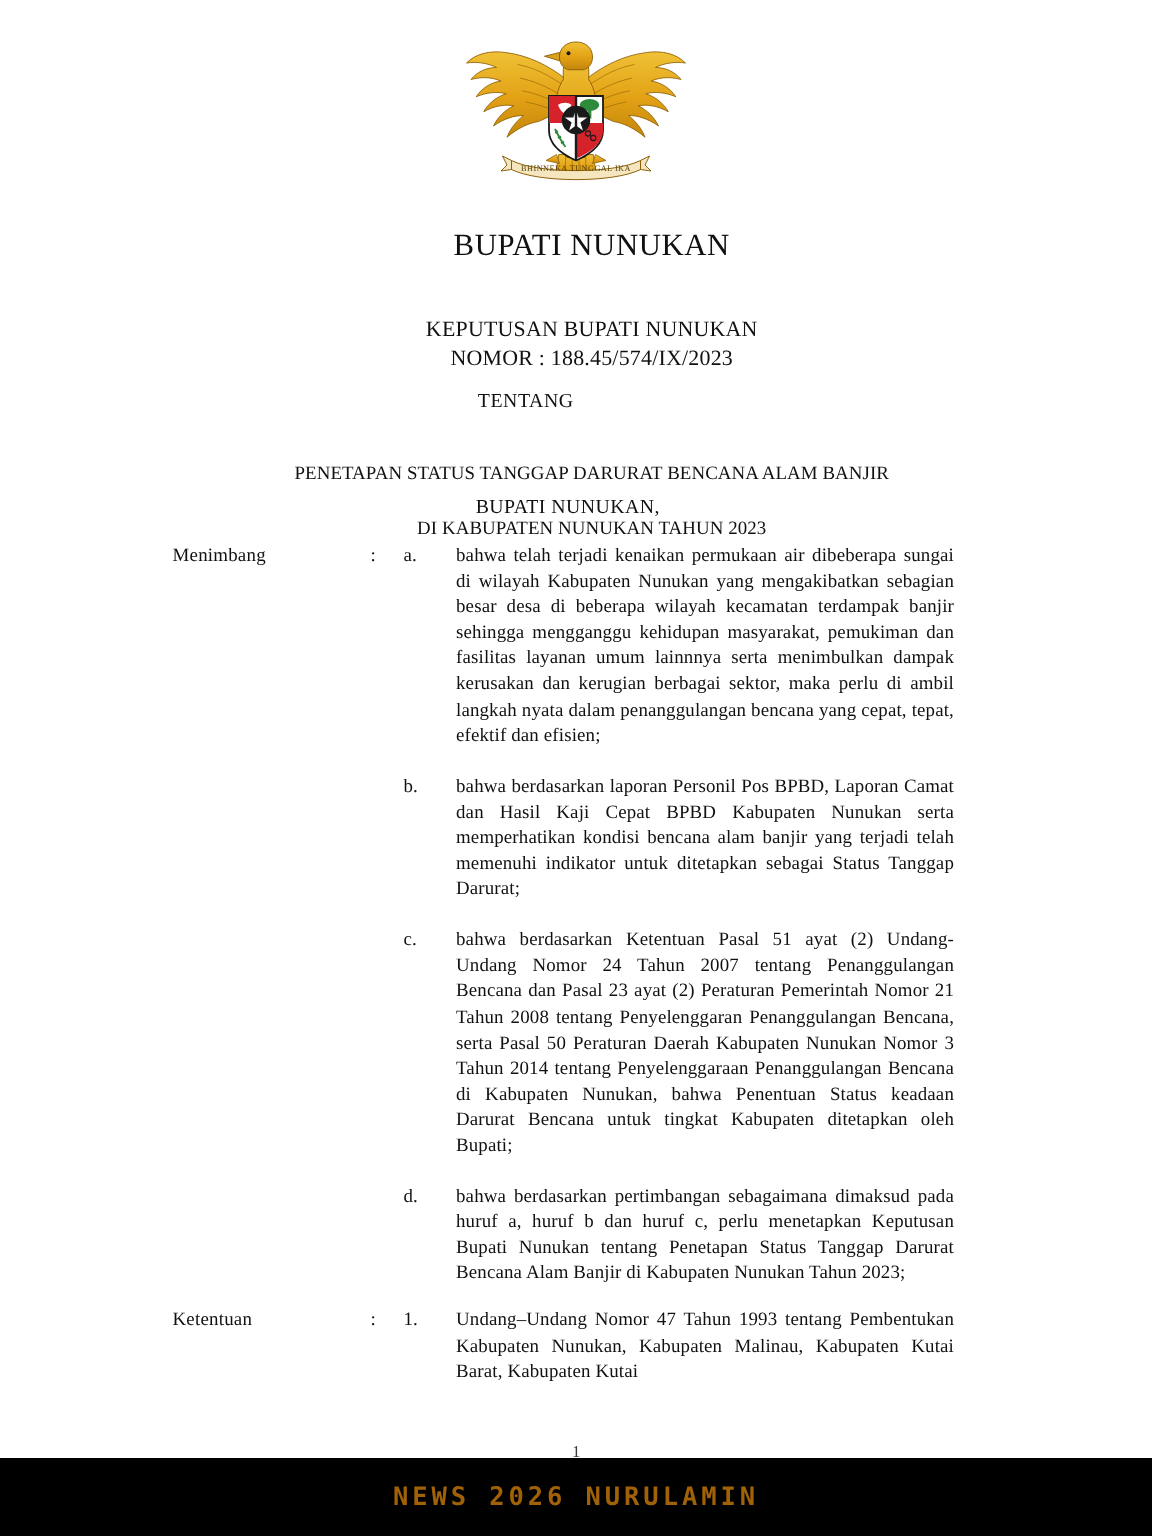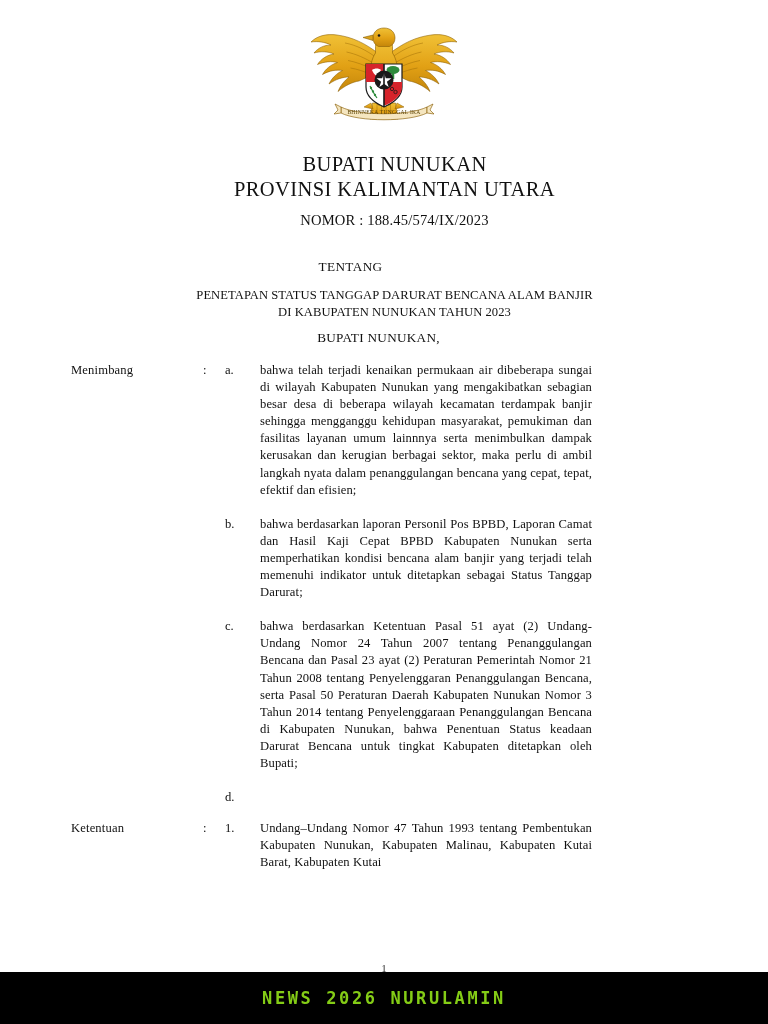--- a/index.html
+++ b/index.html
@@ -54,39 +54,39 @@
     letter-spacing: 0.4px;
     margin: 0;
   }
 
   .subject {
     font-size: 12.6px;
     letter-spacing: 0.05px;
     line-height: 1.33;
     margin: 0;
   }
-  .subject .ln { display: block; }
+  .subject .ln { display: block; margin-top: 20px; }
 
   .office-line {
     font-size: 13.2px;
     letter-spacing: 0.3px;
     margin: 0;
   }
 
   
   .clauses {
     position: absolute;
     left: 0; top: 362px;
     width: 768px;
   }
   .clause-row {
     display: flex;
     align-items: flex-start;
     width: 768px;
-    padding-left: 71px;
+    padding-left: 115px;
   }
   .clause-label {
     width: 132px;
     flex: 0 0 132px;
     font-size: 12.6px;
     line-height: 17.1px;
     letter-spacing: 0.15px;
   }
   .clause-colon {
     width: 22px;
@@ -130,21 +130,21 @@
     left: 0; bottom: 0;
     width: 768px;
     height: 52px;
     background: #000000;
     display: flex;
     align-items: center;
     justify-content: center;
   }
   .banner-text {
     font-family: "DejaVu Sans Mono", "Liberation Mono", monospace;
-    color: #84cc16;
+    color: #a16207;
     font-size: 17px;
     letter-spacing: 2.6px;
     font-weight: 700;
   }
 </style>
 </head>
 <body>
 
 <div class="page">
 
@@ -226,26 +226,26 @@
         <path d="M74 178 L62 172 L68 184 L60 192 L74 190 Z" fill="#F5E6C0" stroke="#8A5E05" stroke-width="1.3"></path>
         <path d="M246 178 L258 172 L252 184 L260 192 L246 190 Z" fill="#F5E6C0" stroke="#8A5E05" stroke-width="1.3"></path>
         <text x="160" y="192" text-anchor="middle" font-family="Liberation Serif, serif" font-size="11" fill="#5A4206" letter-spacing="0.6">BHINNEKA TUNGGAL IKA</text>
       </g>
     </svg>
   </div>
 
   <div class="center-block" style="position:absolute; top:152px; left:0; width:768px;">
     <div class="title-main">
       <span class="ln">BUPATI NUNUKAN</span>
-      <span class="ln">PROVINSI KALIMANTAN UTARA</span>
     </div>
   </div>
 
   <div class="center-block" style="position:absolute; top:211px; left:0; width:768px;">
     <div class="subtitle-1">
+      <span class="ln">KEPUTUSAN BUPATI NUNUKAN</span>
       <span class="ln">NOMOR : 188.45/574/IX/2023</span>
     </div>
   </div>
 
   <div class="center-block" style="position:absolute; top:259px; left:0; width:680px;">
     <div class="tentang">TENTANG</div>
   </div>
 
   <div class="center-block" style="position:absolute; top:287px; left:0; width:768px;">
     <div class="subject">
@@ -284,20 +284,21 @@
       <div class="clause-marker">c.</div>
       <div class="clause-body">bahwa berdasarkan Ketentuan Pasal 51 ayat (2) Undang-Undang Nomor 24 Tahun 2007 tentang Penanggulangan Bencana dan Pasal 23 ayat (2) Peraturan Pemerintah Nomor 21 Tahun 2008 tentang Penyelenggaran Penanggulangan Bencana, serta Pasal 50 Peraturan Daerah Kabupaten Nunukan Nomor 3 Tahun 2014 tentang Penyelenggaraan Penanggulangan Bencana di Kabupaten Nunukan, bahwa Penentuan Status keadaan Darurat Bencana untuk tingkat Kabupaten ditetapkan oleh Bupati;</div>
     </div>
 
     <div class="clause-gap"></div>
 
     <div class="clause-row">
       <div class="clause-label"></div>
       <div class="clause-colon"></div>
       <div class="clause-marker">d.</div>
+      <div class="clause-body">bahwa berdasarkan pertimbangan sebagaimana dimaksud pada huruf a, huruf b dan huruf c, perlu menetapkan Keputusan Bupati Nunukan tentang Penetapan Status Tanggap Darurat Bencana Alam Banjir di Kabupaten Nunukan Tahun 2023;</div>
     </div>
 
     <div class="clause-gap-sm"></div>
 
     <div class="clause-row">
       <div class="clause-label">Ketentuan</div>
       <div class="clause-colon">:</div>
       <div class="clause-marker">1.</div>
       <div class="clause-body">Undang–Undang Nomor 47 Tahun 1993 tentang Pembentukan Kabupaten Nunukan, Kabupaten Malinau, Kabupaten Kutai Barat, Kabupaten Kutai</div>
     </div>

